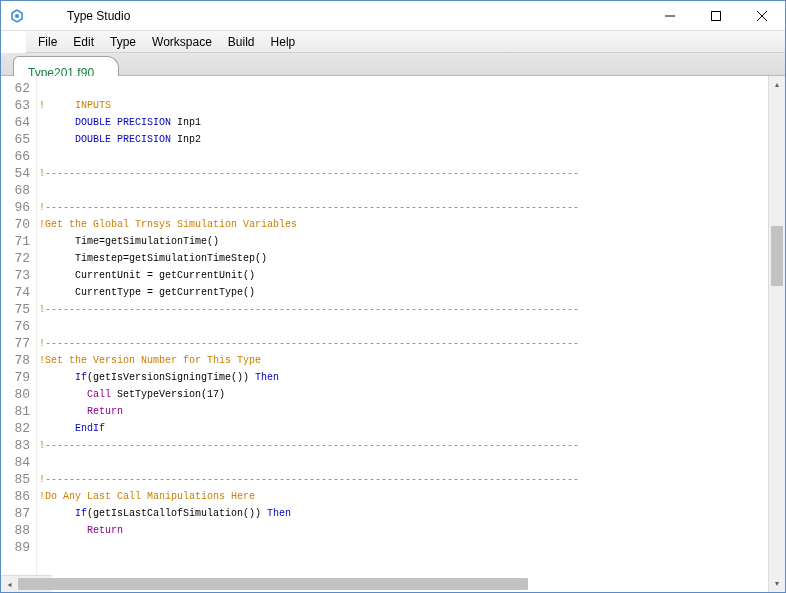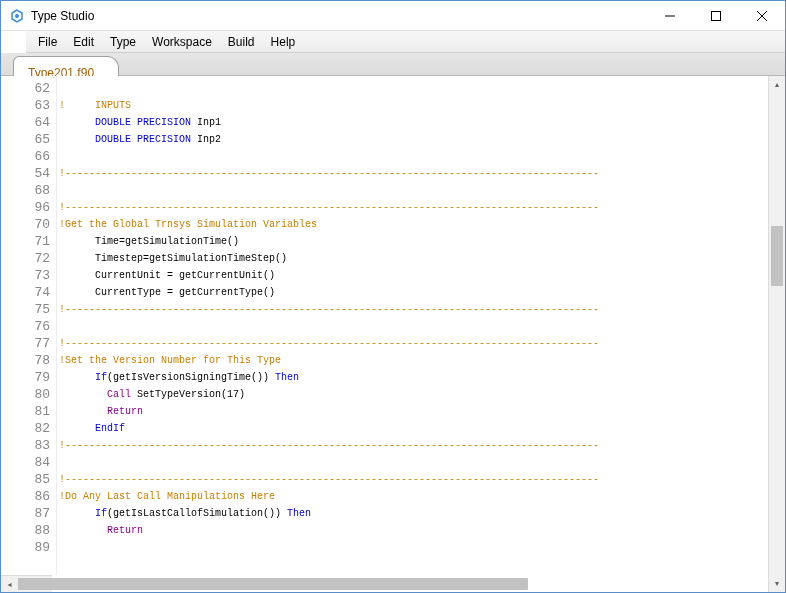--- a/index.html
+++ b/index.html
@@ -14,20 +14,21 @@
       display: flex;
       flex-direction: column;
     }
     .titlebar {
       height: 30px;
       background: #fff;
       display: flex;
       align-items: center;
       padding-left: 8px;
       border-bottom: 1px solid #e0e0e0;
+      gap: 36px;
     }
     .titlebar-icon {
       width: 16px;
       height: 16px;
       margin-right: 6px;
       display: flex;
       align-items: center;
       justify-content: center;
     }
     .titlebar-title {
@@ -73,39 +74,38 @@
       position: relative;
     }
     .tab {
       background: #fff;
       border: 1px solid #a0a0a0;
       border-bottom: none;
       border-top-left-radius: 6px;
       border-top-right-radius: 12px;
       padding: 16px 24px 3px 14px;
       font-size: 12px;
-      color: #a16207;
+      color: #15803d;
       position: relative;
       top: 1px;
       height: 20px;
       display: flex;
       align-items: center;
     }
     .editor-wrap {
       flex: 1;
       display: flex;
       overflow: hidden;
       position: relative;
       background: #fff;
     }
     .editor-inner {
       flex: 1;
       display: flex;
       overflow: hidden;
-      margin-left: 20px;
     }
     .gutter {
       width: 36px;
       background: #fff;
       color: #888;
       font-family: "Consolas", "Courier New", monospace;
       font-size: 13px;
       text-align: right;
       padding-right: 6px;
       padding-top: 4px;

